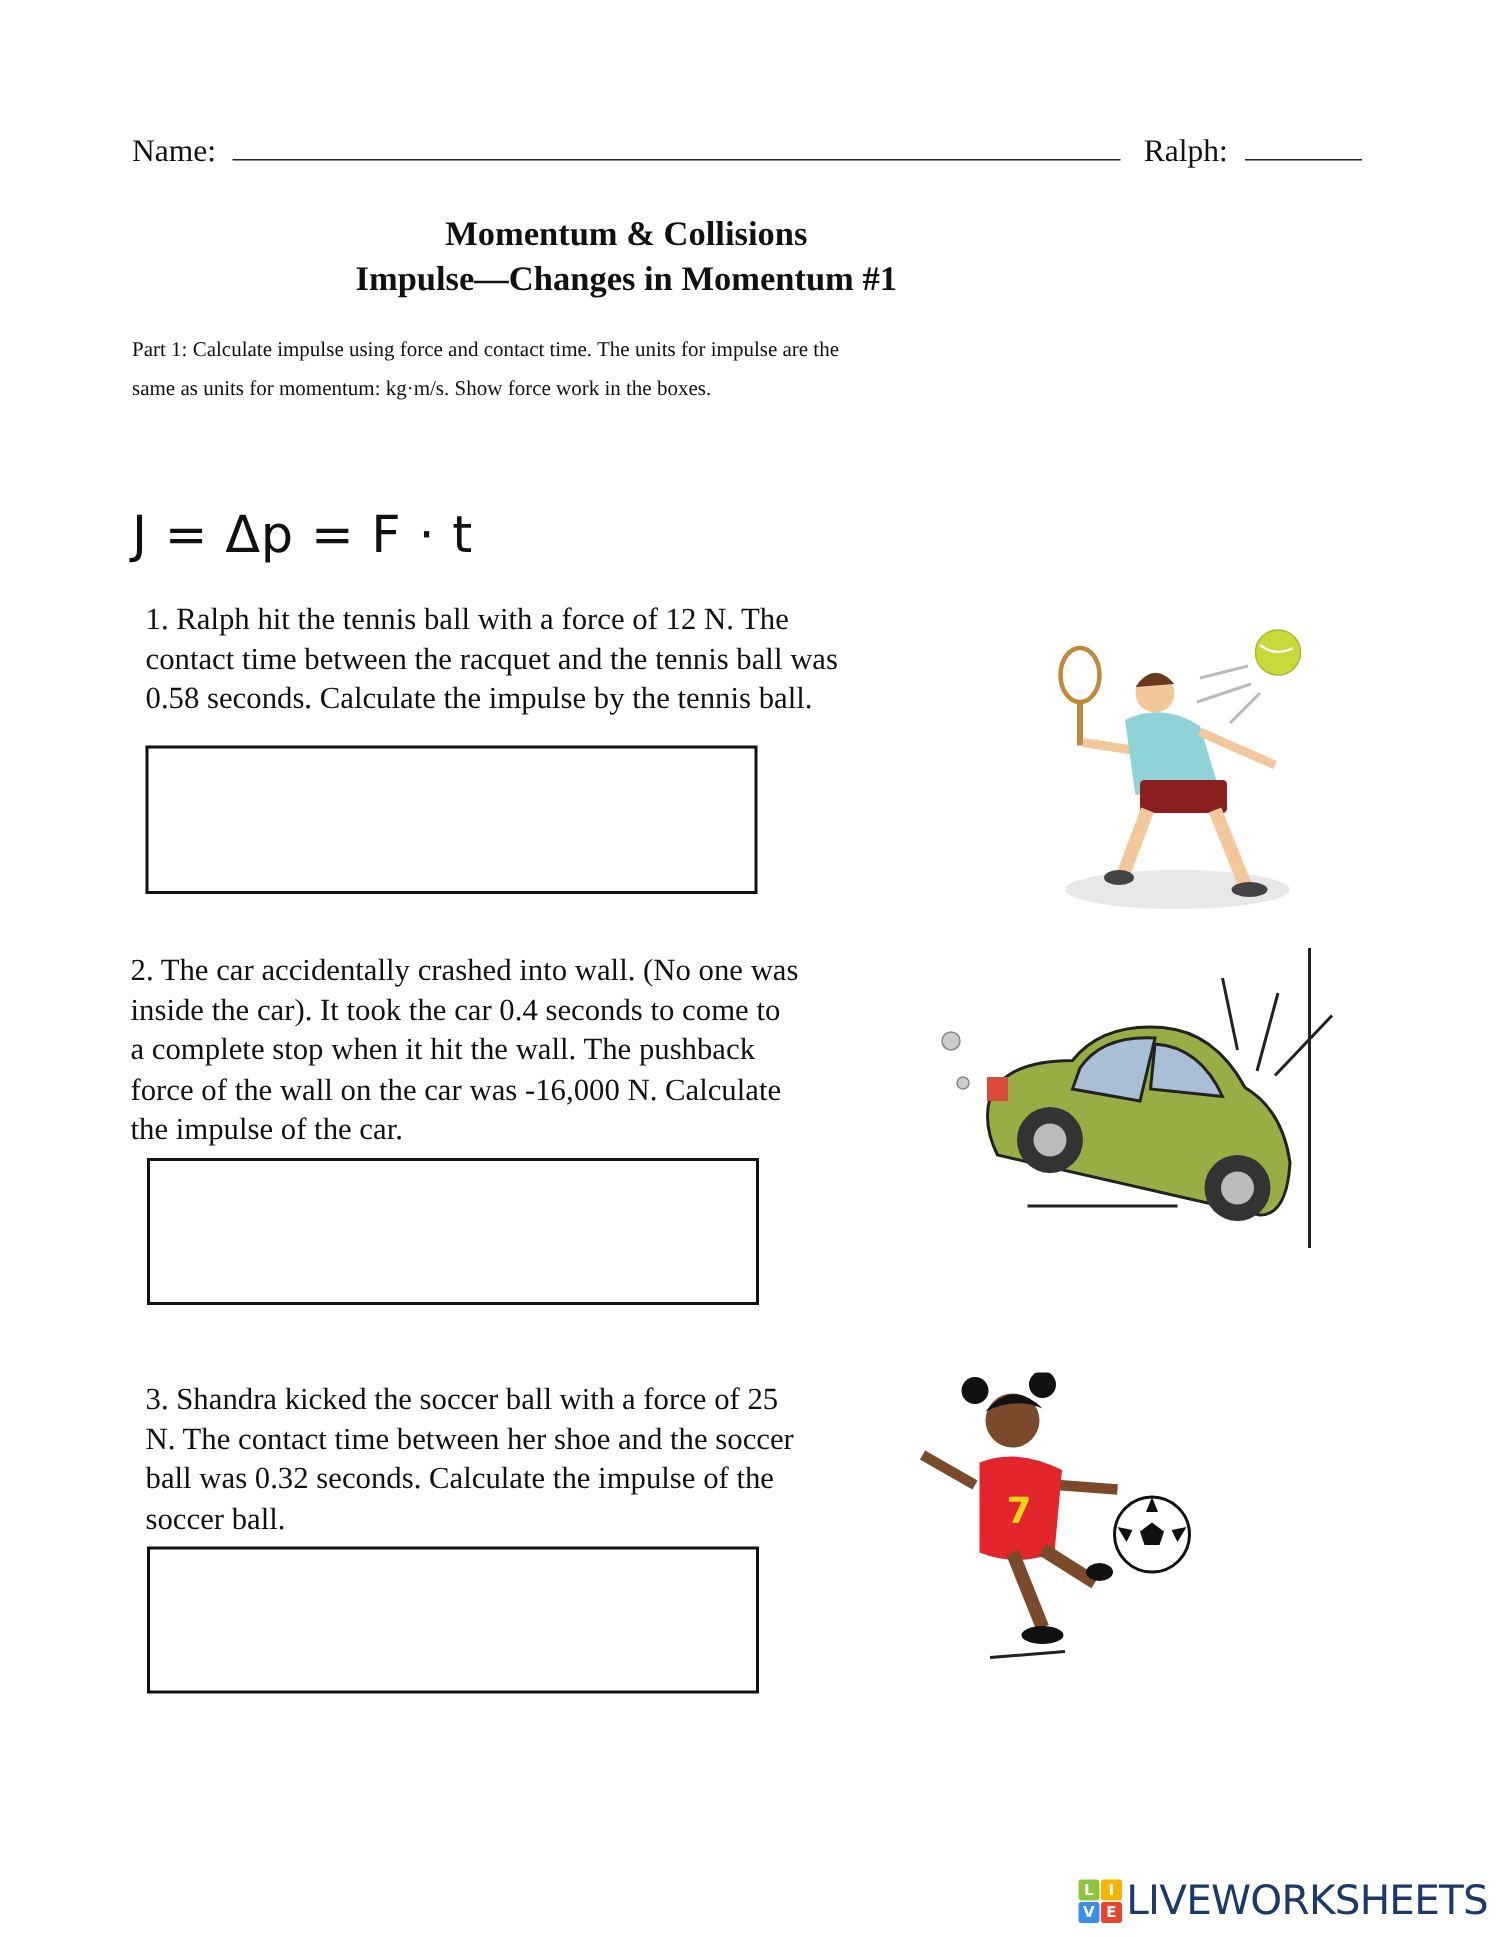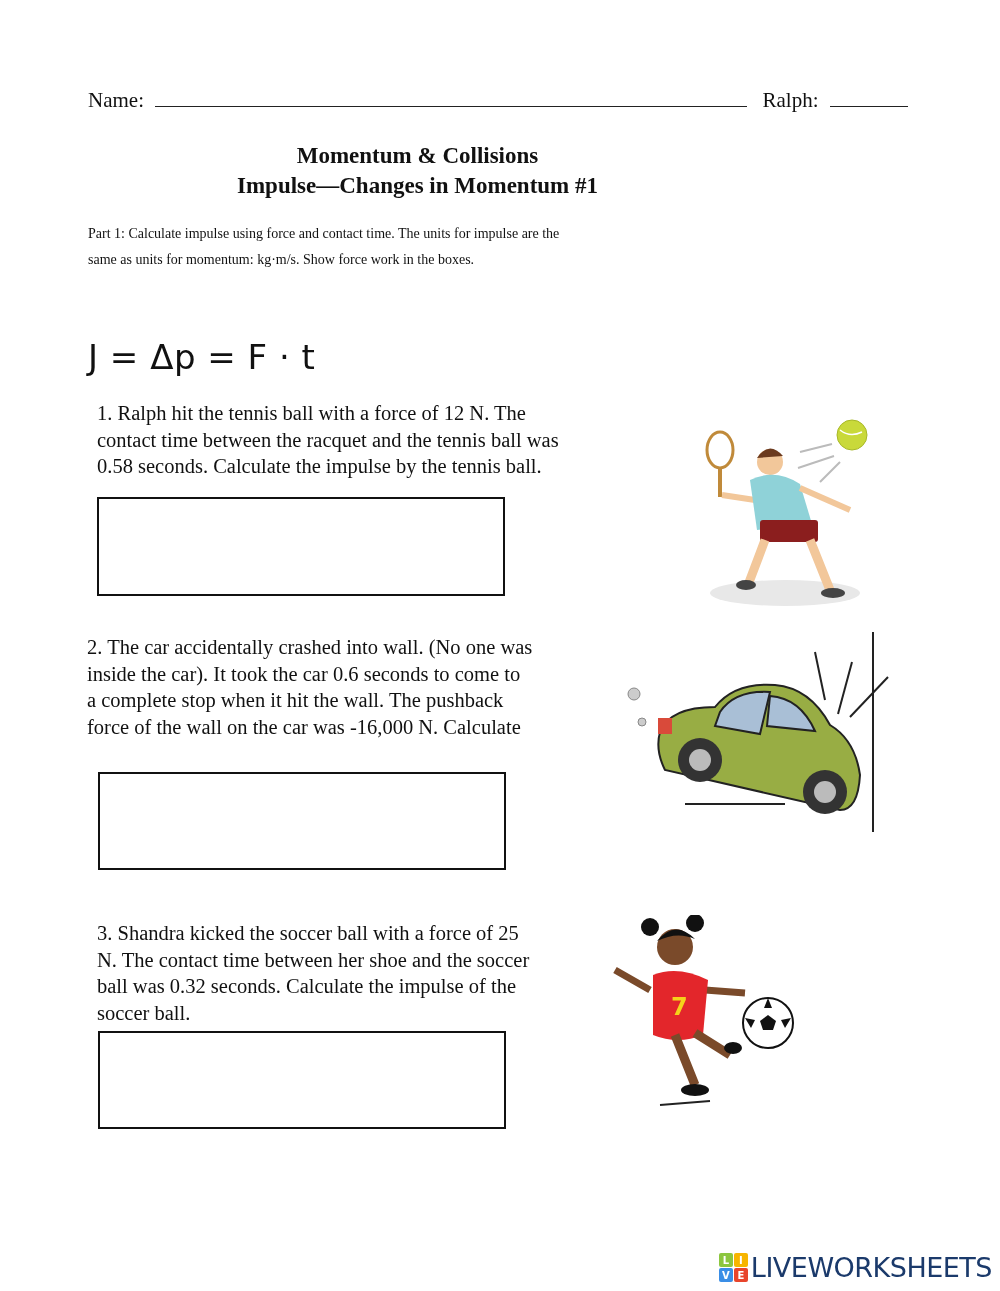--- a/index.html
+++ b/index.html
@@ -58,23 +58,24 @@
   <path d="M90 80 q25 -12 50 4 l12 40 l-55 6 z" fill="#8fd2d8"></path>
   <path d="M140 88 L190 110" stroke="#f2c79a" stroke-width="6"></path>
   <rect x="100" y="120" width="58" height="22" fill="#8b1e1e" rx="3"></rect>
   <path d="M105 140 L88 185 M150 140 L170 190" stroke="#f2c79a" stroke-width="9"></path>
   <ellipse cx="86" cy="185" rx="10" ry="5" fill="#444"></ellipse>
   <ellipse cx="173" cy="193" rx="12" ry="5" fill="#444"></ellipse>
 </svg>
 
 <div class="abs q" style="left:87px; top:634px; width:500px;font-family:Liberation Serif, serif;">
   <div>2.  The car accidentally crashed into wall.  (No one was</div>
-  <div>inside the car).  It took the car 0.6 seconds to come to</div>
+  <div>inside the car).  It took the car 0.4 seconds to come to</div>
   <div>a complete stop when it hit the wall.  The pushback</div>
   <div>force of the wall on the car was -16,000 N.  Calculate</div>
+  <div>the impulse of the car.</div>
 </div>
 <div class="abs box" style="left:98px; top:772px; width:408px; height:98px;"></div>
 
 <svg class="abs" style="left:620px; top:632px;" width="280" height="205" viewBox="0 0 280 205">
   <line x1="253" y1="0" x2="253" y2="200" stroke="#222" stroke-width="2"></line>
   <line x1="195" y1="20" x2="205" y2="68" stroke="#222" stroke-width="2"></line>
   <line x1="232" y1="30" x2="218" y2="82" stroke="#222" stroke-width="2"></line>
   <line x1="268" y1="45" x2="230" y2="85" stroke="#222" stroke-width="2"></line>
   <circle cx="14" cy="62" r="6" fill="#ccc" stroke="#888"></circle>
   <circle cx="22" cy="90" r="4" fill="#ccc" stroke="#888"></circle>

